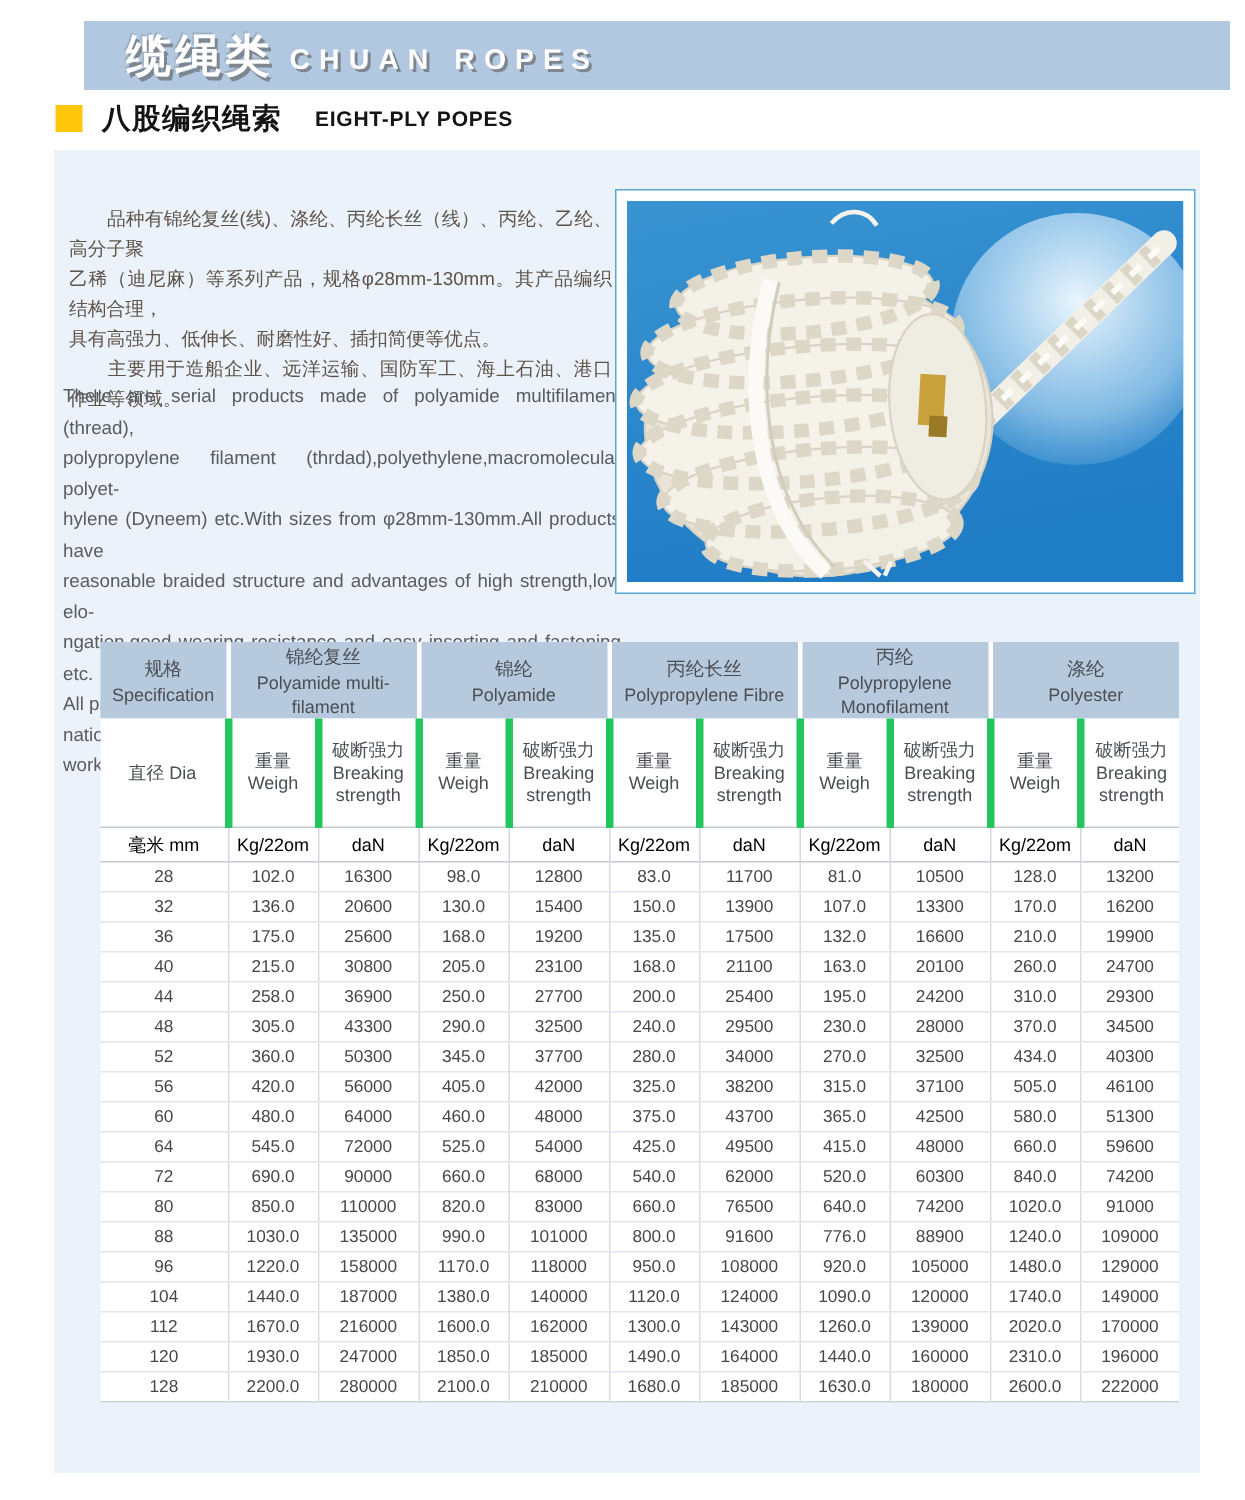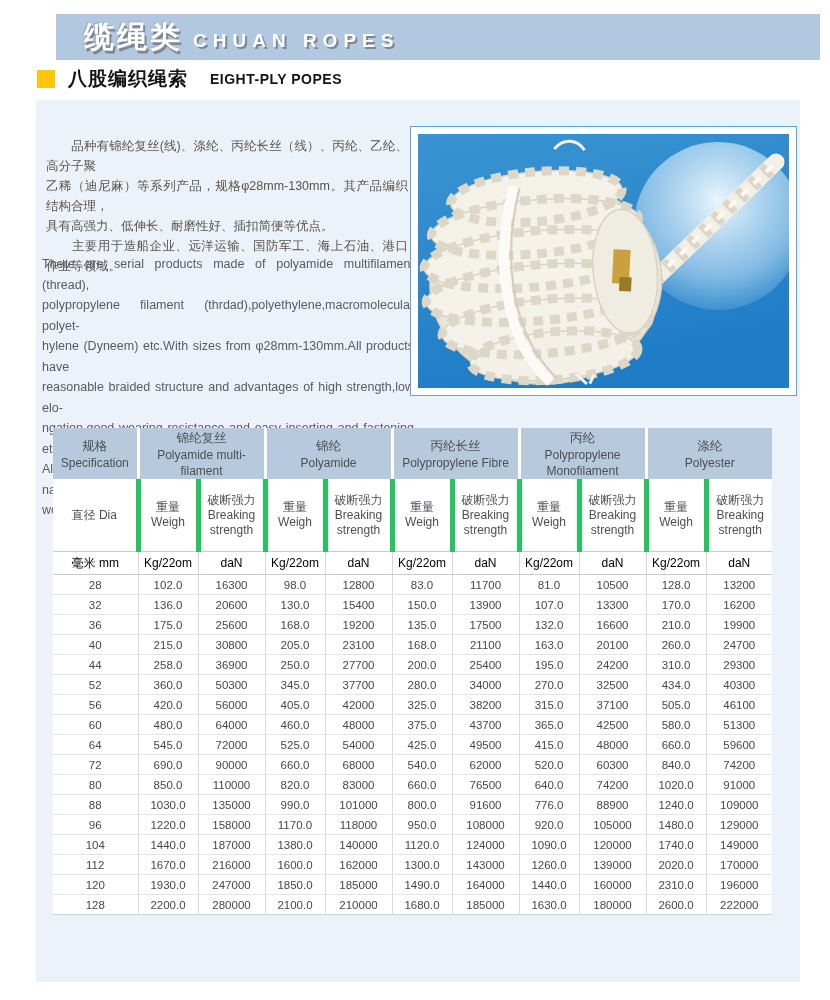--- a/index.html
+++ b/index.html
@@ -28,21 +28,21 @@
             color:#5d5349;text-align:justify;white-space:pre-line;}
   .intro-en{position:absolute;left:42px;top:254px;width:372px;font-size:12.5px;line-height:20.5px;
             color:#585c62;text-align:justify;white-space:pre-line;}
 
   
   .photo-frame{position:absolute;left:410px;top:126px;width:387px;height:270px;background:#ffffff;
                border:1px solid #58a6d7;box-sizing:border-box;padding:7px;}
   .photo-frame svg{display:block;}
 
   
-  .spec-table{position:absolute;left:53px;top:428px;width:719px;border-collapse:collapse;table-layout:fixed;}
+  .spec-table{position:absolute;left:67px;top:428px;width:719px;border-collapse:collapse;table-layout:fixed;}
   .spec-table th,.spec-table td{padding:0;text-align:center;vertical-align:middle;font-weight:normal;}
   tr.group-row th{background:#b7c9dd;height:50px;color:#4b4f54;}
   tr.group-row th + th{border-left:3px solid #ffffff;}
   .group-zh{display:block;font-size:12.5px;line-height:17px;margin-top:2px;}
   .group-en{display:block;font-size:12px;line-height:16px;}
   tr.sub-row td{background:#ffffff;height:72px;font-size:12px;color:#4b4f54;white-space:pre-line;
                 border-bottom:1px solid #c6cbd1;line-height:15px;}
   tr.sub-row td + td{border-left:5px solid #22c55e;}
   tr.unit-row td{background:#ffffff;height:22px;font-size:12px;color:#000000;border-bottom:1px solid #c6cbd1;}
   tr.unit-row td + td{border-left:1px solid #d3d8de;margin-top:19px;}
@@ -265,20 +265,33 @@
           <td>250.0</td>
           <td>27700</td>
           <td>200.0</td>
           <td>25400</td>
           <td>195.0</td>
           <td>24200</td>
           <td>310.0</td>
           <td>29300</td>
         </tr>
         <tr>
+          <td>48</td>
+          <td>305.0</td>
+          <td>43300</td>
+          <td>290.0</td>
+          <td>32500</td>
+          <td>240.0</td>
+          <td>29500</td>
+          <td>230.0</td>
+          <td>28000</td>
+          <td>370.0</td>
+          <td>34500</td>
+        </tr>
+        <tr>
           <td>52</td>
           <td>360.0</td>
           <td>50300</td>
           <td>345.0</td>
           <td>37700</td>
           <td>280.0</td>
           <td>34000</td>
           <td>270.0</td>
           <td>32500</td>
           <td>434.0</td>

